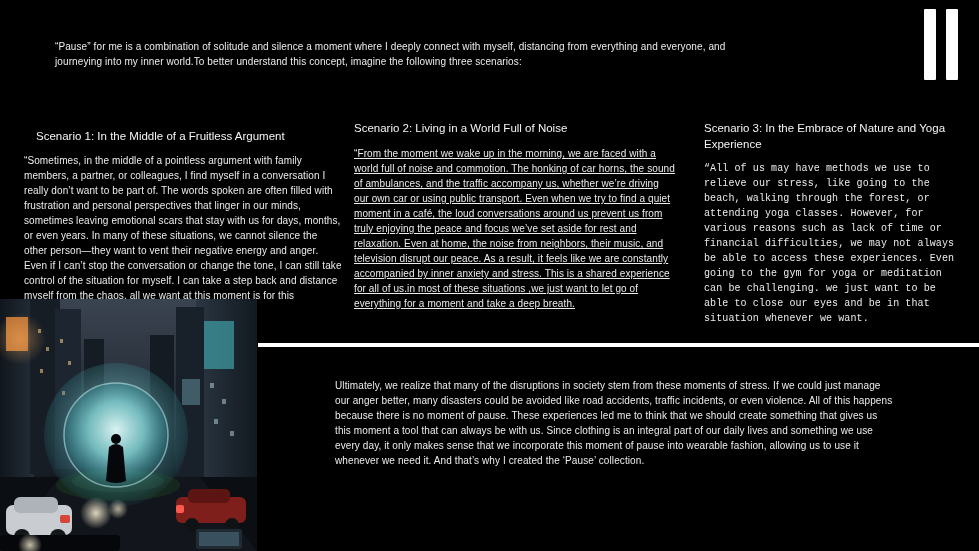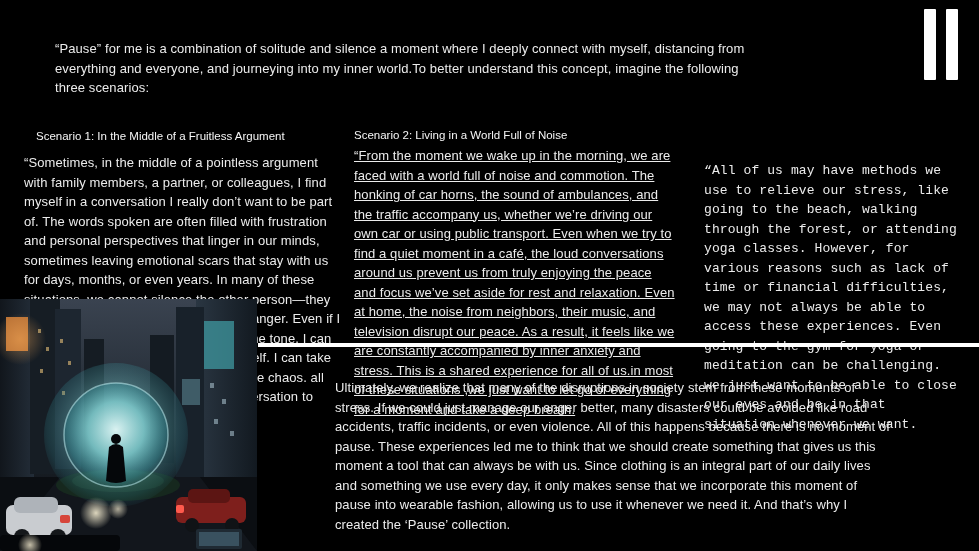--- a/index.html
+++ b/index.html
@@ -11,21 +11,21 @@
     position: relative;
     width: 979px;
     height: 551px;
     background: #000000;
     overflow: hidden;
     font-family: "Liberation Sans", sans-serif;
     color: #ededed;
   }
   .txt {
     position: absolute;
-    font-size: 13px;
+    font-size: 10px;
     line-height: 1.5;
     color: #ececec;
     letter-spacing: .1px;
   }
   .heading {
     position: absolute;
     font-size: 11.5px;
     line-height: 1.4;
     color: #f5f5f5;
     font-weight: 400;
@@ -47,21 +47,21 @@
   }
   #pause-icon .bar {
     width: 12px;
     height: 100%;
     background: #ffffff;
     border-radius: 1px;
   }
   
   #s1-title { left: 24px;  top: 128px; width: 320px; margin-left: 12px; }
   #s1-body  { left: 24px;  top: 153px; width: 318px; }
-  #s2-title { left: 354px; top: 120px; width: 320px; margin-top: 7px; }
+  #s2-title { left: 354px; top: 120px; width: 320px; }
   #s2-body  { left: 354px; top: 146px; width: 322px; text-decoration: underline; }
   #s3-title { left: 704px; top: 120px; width: 258px; }
   #s3-body  { left: 704px; top: 161px; width: 256px; font-family: Liberation Mono, monospace; }
   
   #divider {
     position: absolute;
     left: 258px;
     top: 343px;
     width: 721px;
     height: 4px;
@@ -96,20 +96,21 @@
     <div class="bar"></div>
     <div class="bar"></div>
   </div>
 
   <div class="heading" id="s1-title">Scenario 1: In the Middle of a Fruitless Argument</div>
   <div class="txt" id="s1-body">“Sometimes, in the middle of a pointless argument with family members, a partner, or colleagues, I find myself in a conversation I really don’t want to be part of. The words spoken are often filled with frustration and personal perspectives that linger in our minds, sometimes leaving emotional scars that stay with us for days, months, or even years. In many of these situations, we cannot silence the other person—they want to vent their negative energy and anger. Even if I can’t stop the conversation or change the tone, I can still take control of the situation for myself. I can take a step back and distance myself from the chaos. all we want at this moment is for this conversation to pause for us .</div>
 
   <div class="heading" id="s2-title">Scenario 2: Living in a World Full of Noise</div>
   <div class="txt" id="s2-body">“From the moment we wake up in the morning, we are faced with a world full of noise and commotion. The honking of car horns, the sound of ambulances, and the traffic accompany us, whether we’re driving our own car or using public transport. Even when we try to find a quiet moment in a café, the loud conversations around us prevent us from truly enjoying the peace and focus we’ve set aside for rest and relaxation. Even at home, the noise from neighbors, their music, and television disrupt our peace. As a result, it feels like we are constantly accompanied by inner anxiety and stress. This is a shared experience for all of us.in most of these situations ,we just want to let go of everything for a moment and take a deep breath.</div>
 
+  <div class="heading" id="s3-title">Scenario 3: In the Embrace of Nature and Yoga Experience</div>
   <div class="txt" id="s3-body">“All of us may have methods we use to relieve our stress, like going to the beach, walking through the forest, or attending yoga classes. However, for various reasons such as lack of time or financial difficulties, we may not always be able to access these experiences. Even going to the gym for yoga or meditation can be challenging. we just want to be able to close our eyes and be in that situation whenever we want.</div>
 
   <div id="divider"></div>
 
   <div class="txt" id="conclusion-text">Ultimately, we realize that many of the disruptions in society stem from these moments of stress. If we could just manage our anger better, many disasters could be avoided like road accidents, traffic incidents, or even violence. All of this happens because there is no moment of pause. These experiences led me to think that we should create something that gives us this moment a tool that can always be with us. Since clothing is an integral part of our daily lives and something we use every day, it only makes sense that we incorporate this moment of pause into wearable fashion, allowing us to use it whenever we need it. And that’s why I created the ‘Pause’ collection.</div>
 
   <div id="pause-image">
     <svg width="257" height="252" viewBox="0 0 257 252" xmlns="http://www.w3.org/2000/svg">
       <defs>
         <linearGradient id="sky" x1="0" y1="0" x2="0" y2="1">

